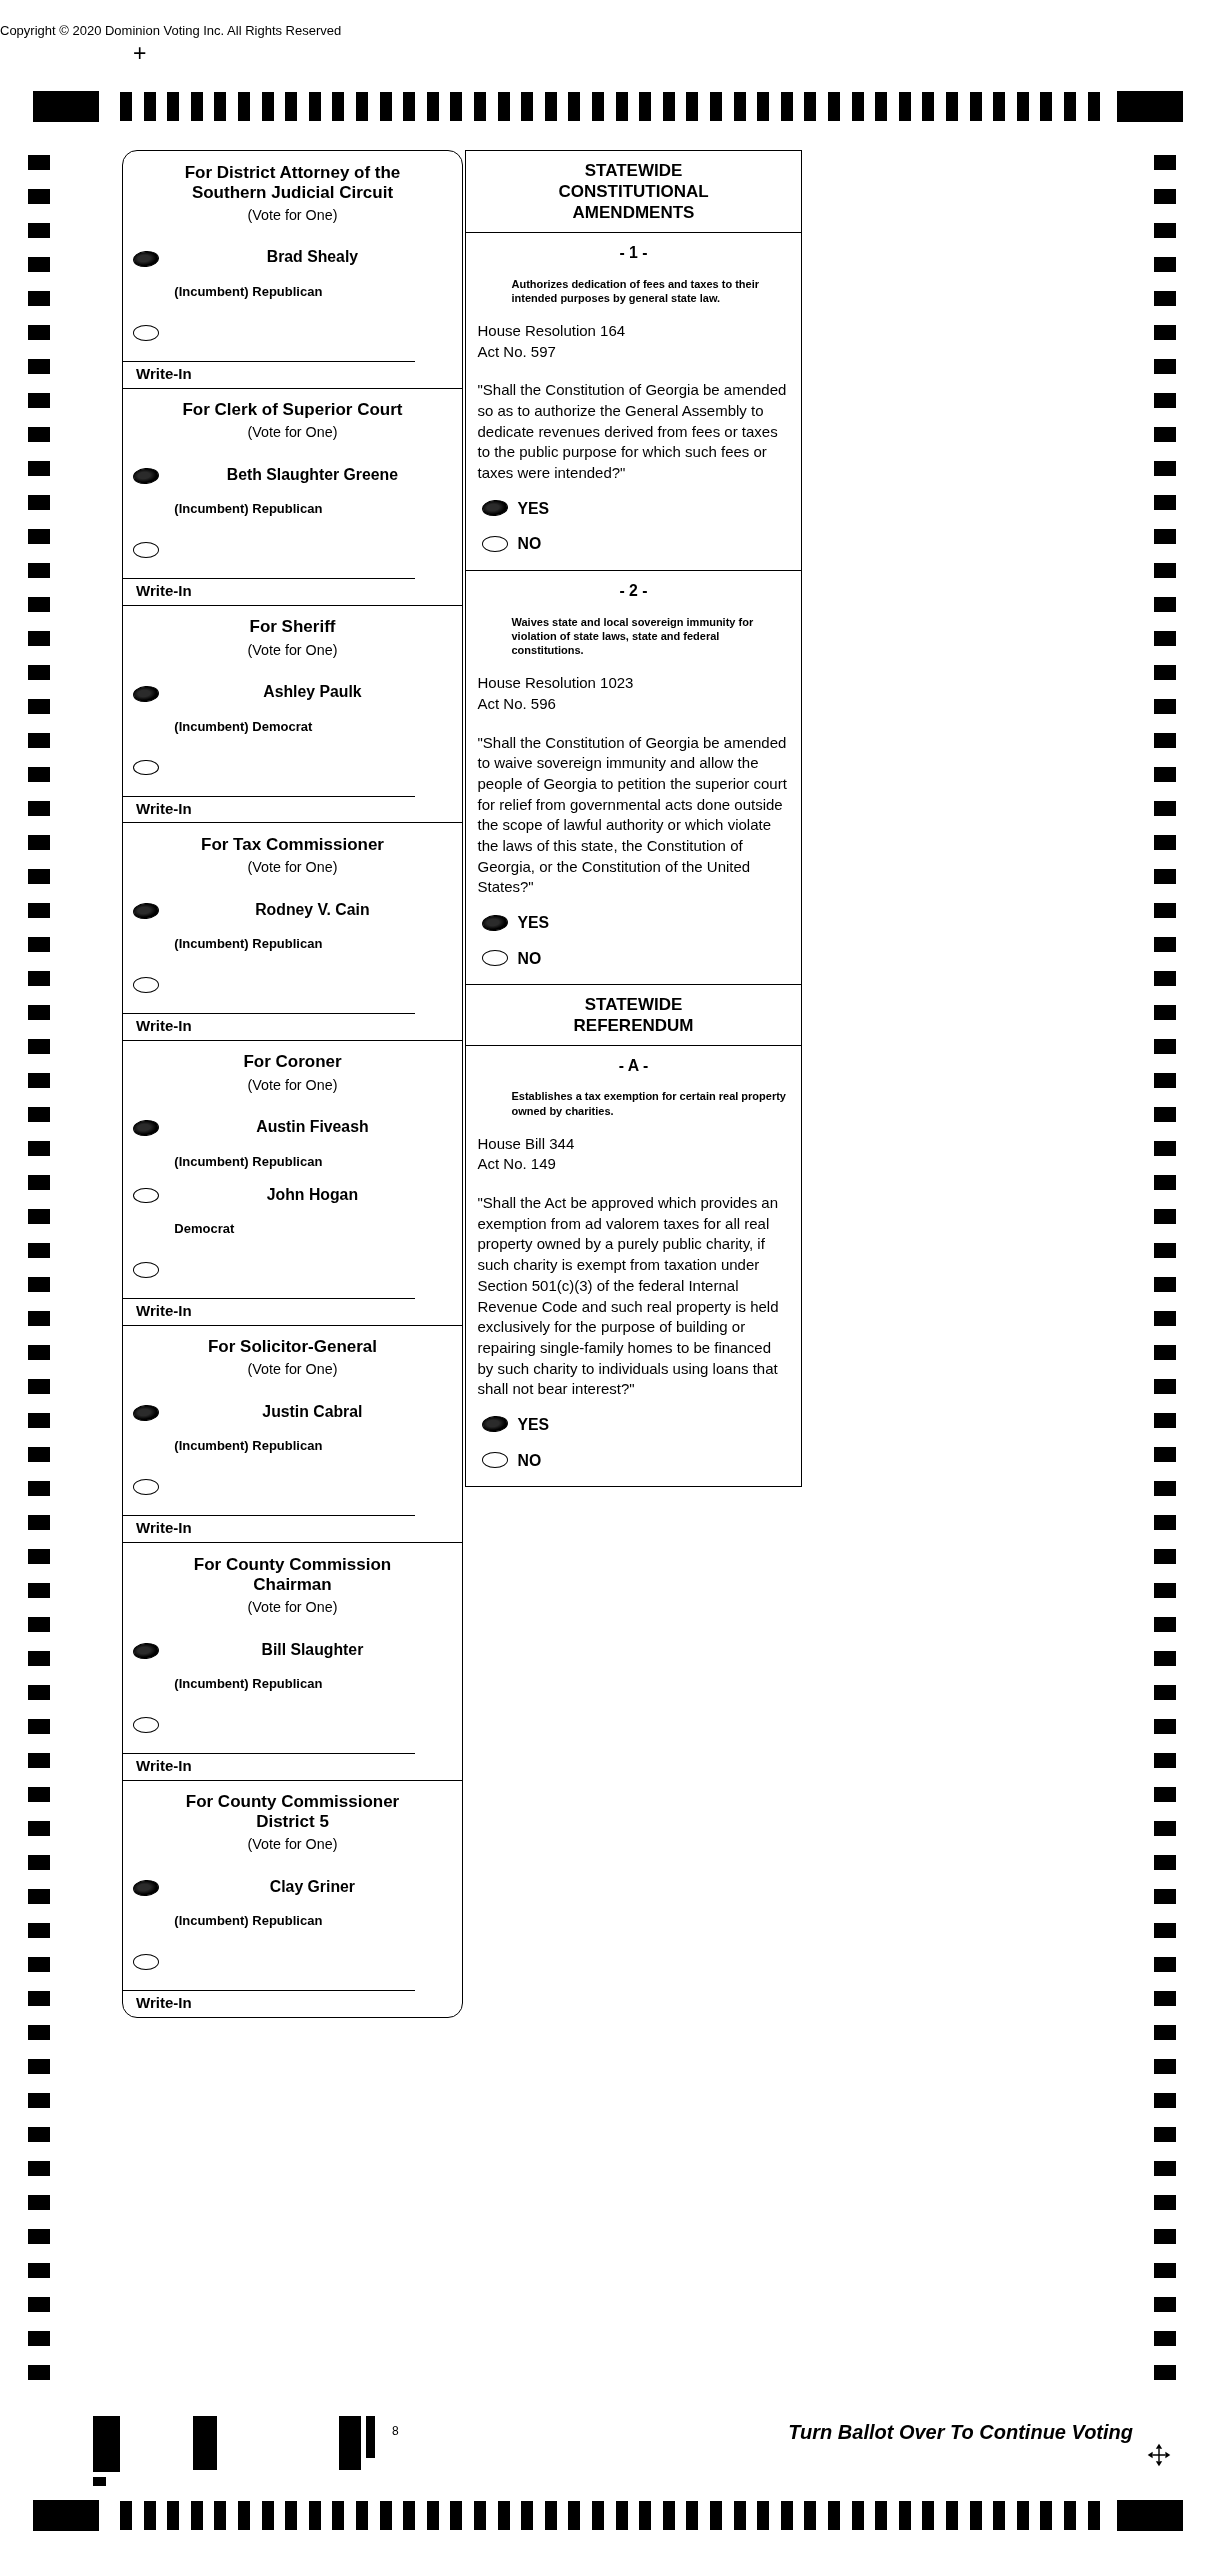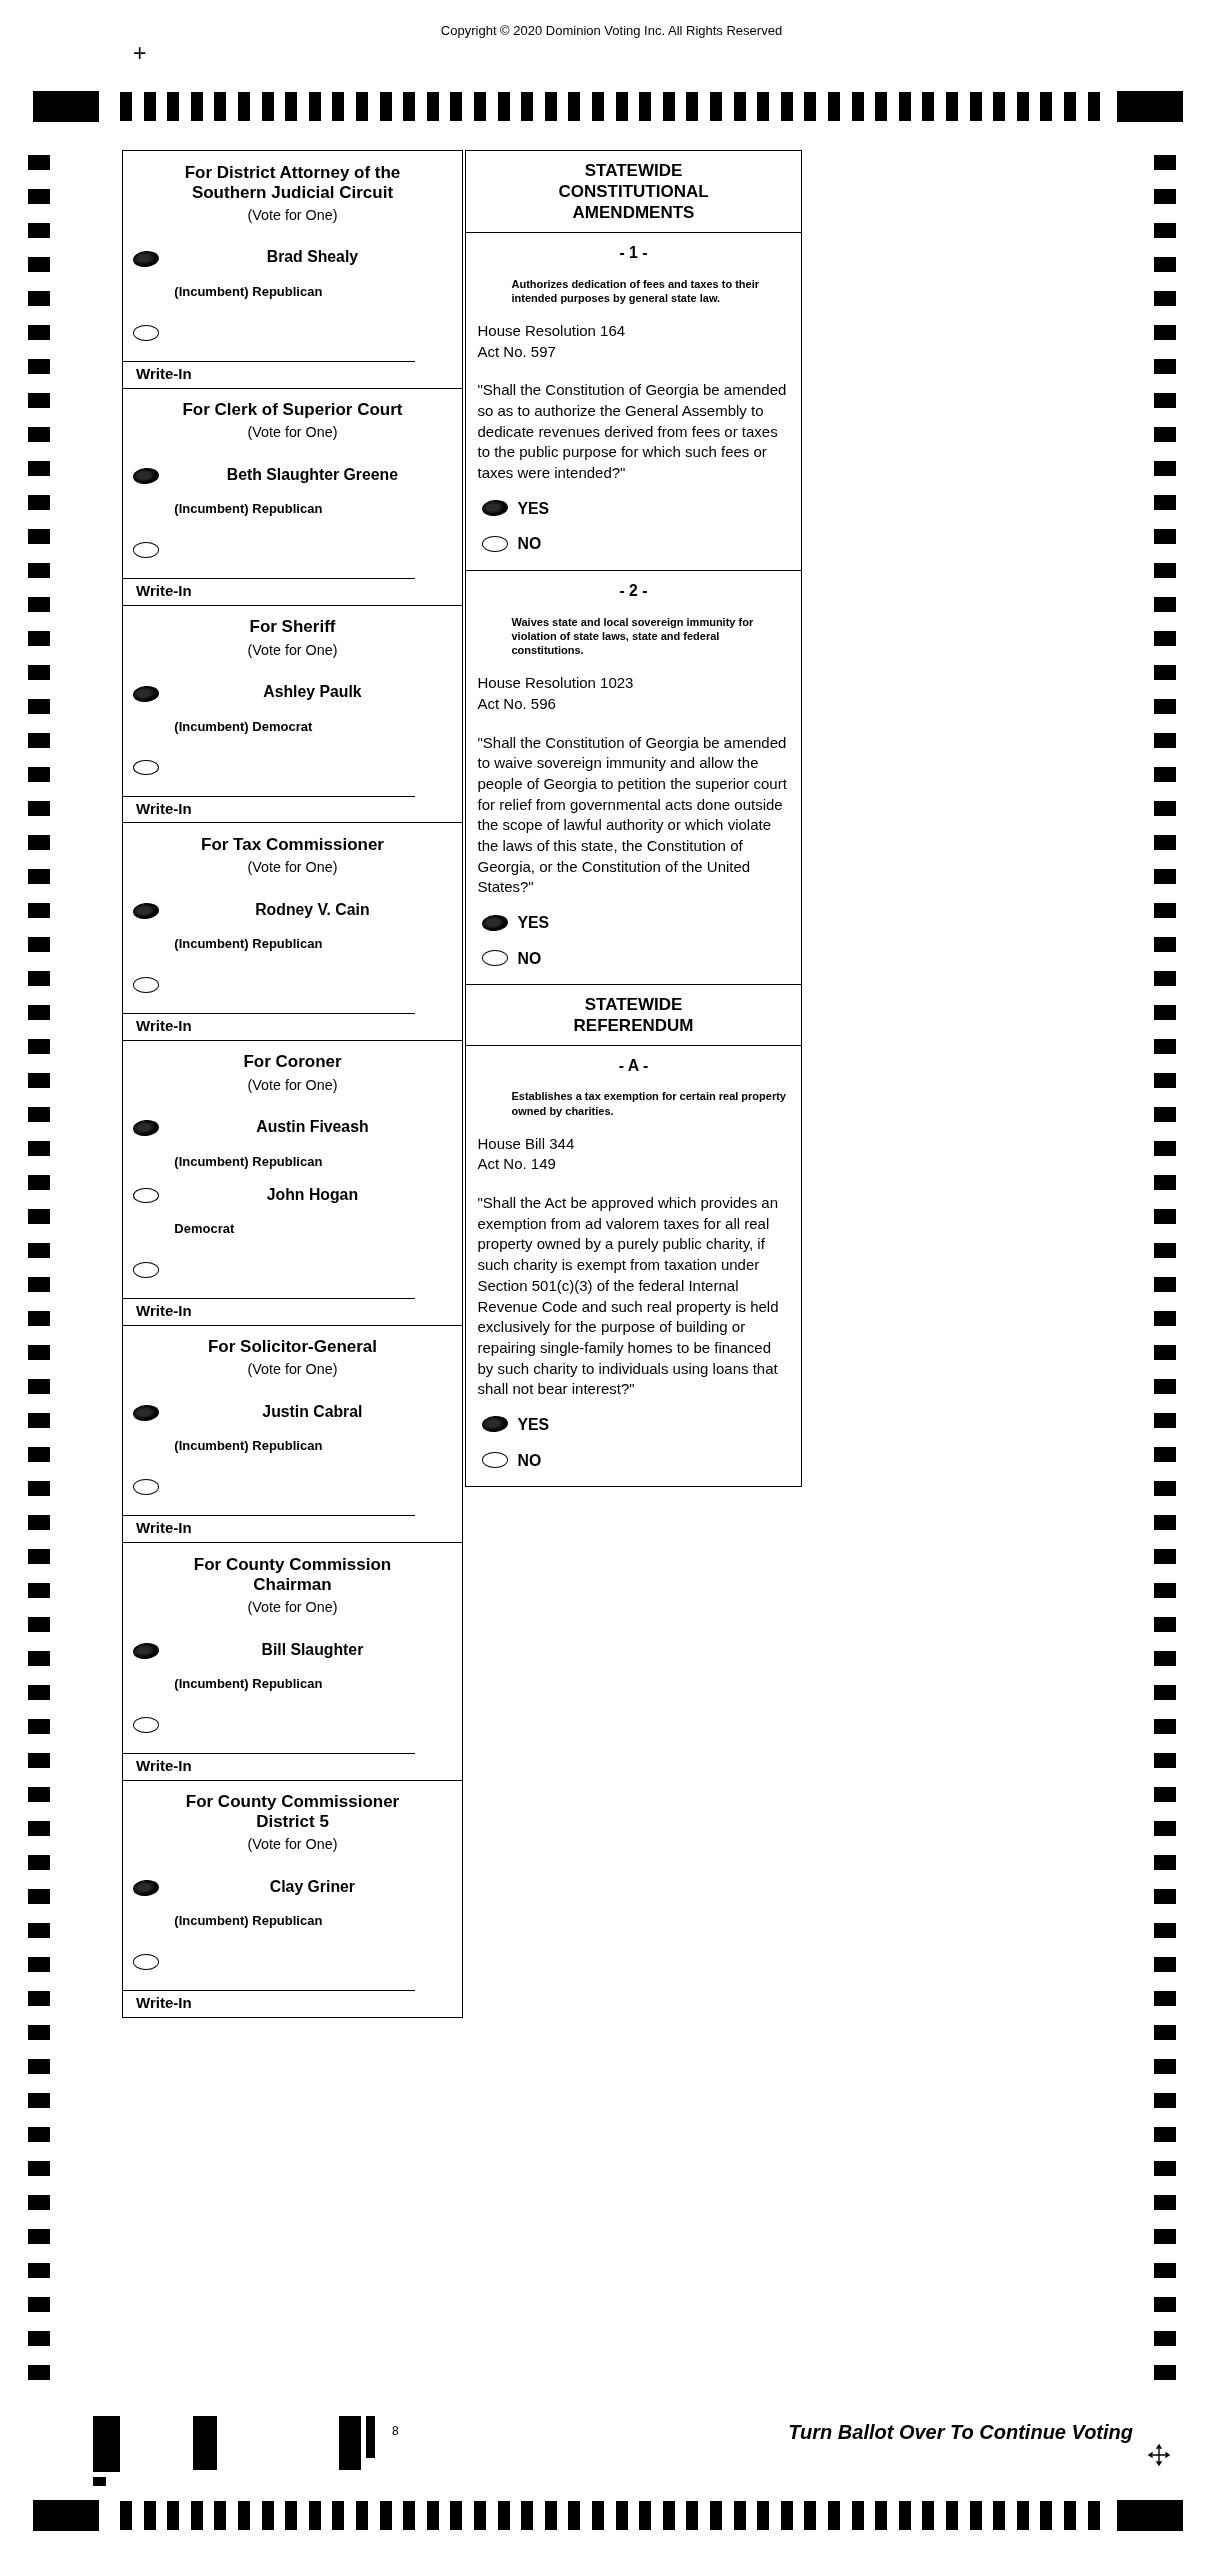--- a/index.html
+++ b/index.html
@@ -3,21 +3,21 @@
 <meta charset="utf-8">
 <style>
   html,body { margin:0; padding:0; background:#e8e8e8; }
   .page {
     position:relative; width:1223px; height:2576px; margin:0 auto;
     background:#ffffff; color:#000;
     font-family:"Liberation Sans", sans-serif;
     overflow:hidden;
   }
   
-  .copyright { position:absolute; top:23px; left:0; right:0; text-align:center; font-size:13px; }
+  .copyright { position:absolute; top:23px; left:0; right:0; text-align:left; font-size:13px; }
   .plus-mark { position:absolute; left:133px; top:40px; font-size:23px; }
   .corner { position:absolute; width:66px; height:31px; background:#000; }
   #c-tl { left:33px;  top:91px; }
   #c-tr { left:1117px; top:91px; }
   #c-bl { left:33px;  top:2500px; }
   #c-br { left:1117px; top:2500px; }
   .timing-row {
     position:absolute; height:29px;
     background:repeating-linear-gradient(90deg,#000 0 12px, transparent 12px 23.6px);
   }
@@ -25,21 +25,21 @@
   #t-bottom { left:120px; top:2501px; width:991px; }
   .timing-col {
     position:absolute; width:22px;
     background:repeating-linear-gradient(180deg,#000 0 15px, transparent 15px 34px);
   }
   #t-left  { left:28px;   top:155px; height:2228px; }
   #t-right { left:1154px; top:155px; height:2228px; }
 
   
   .col { position:absolute; top:150px; border:1.4px solid #000; background:#fff; }
-  #col-left  { left:122px; width:339px; }
+  #col-left  { left:122px; width:339px;border-radius:15px; }
   #col-right { left:465px; width:335px; }
 
   
   .contest { border-bottom:1.4px solid #000; }
   .contest:last-child { border-bottom:none; }
   .contest-header { text-align:center; padding:11.5px 5.7px 8.6px; }
   .contest-title { font-weight:bold; font-size:17px; line-height:1.18; white-space:pre-line; }
   .contest-instruction { font-size:14.3px; margin-top:4.3px; }
   .candidate { position:relative; padding:0 7.2px 0 47px; margin-top:17px; min-height:34px; }
   .oval {

